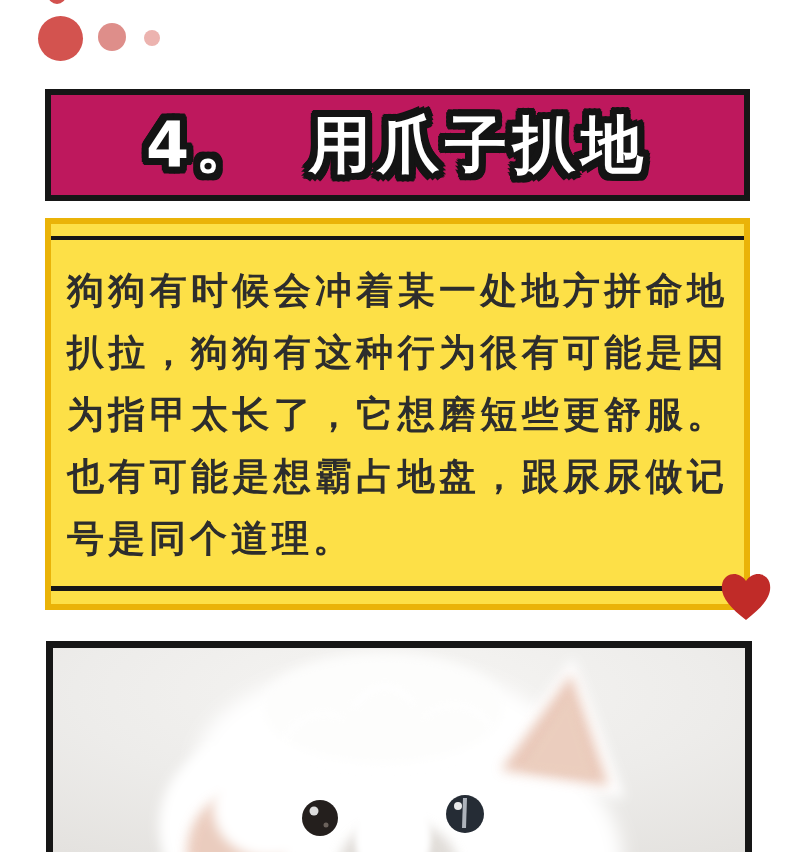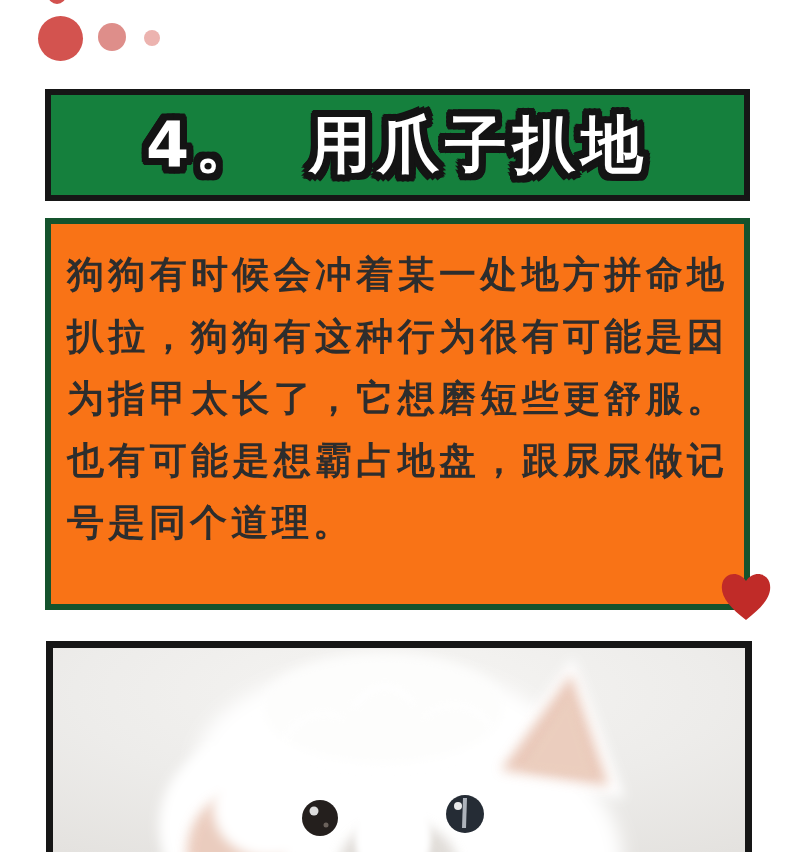--- a/index.html
+++ b/index.html
@@ -23,21 +23,21 @@
   .dot-2 { left: 98px; top: 23px; width: 28px; height: 28px; background: #de8e8a; }
   .dot-3 { left: 144px; top: 30px; width: 16px; height: 16px; background: #ecb3af; }
 
   
   .title-box {
     position: absolute;
     left: 45px; top: 89px;
     width: 705px; height: 112px;
     box-sizing: border-box;
     border: 6px solid #161616;
-    background: #15803d;
+    background: #be185d;
     display: flex;
     align-items: center;
     justify-content: center;
   }
   .title-line {
     font-size: 62px;
     font-weight: 900;
     letter-spacing: 6px;
     color: #ffffff;
     white-space: nowrap;
@@ -52,24 +52,24 @@
       -7px  4px 0 #141414,  7px  4px 0 #141414;
   }
   .title-num { margin-right: 46px; }
 
   
   .text-box {
     position: absolute;
     left: 45px; top: 218px;
     width: 705px; height: 392px;
     box-sizing: border-box;
-    border: 6px solid #14532d;
-    background: #f97316;
+    border: 6px solid #eab308;
+    background: #fde047;
     display: flex;
-    flex-direction: row;
+    flex-direction: column;
   }
   .band-top   { height: 12px; border-bottom: 4px solid #161616; flex: 0 0 auto; }
   .band-bottom{ height: 13px; border-top: 5px solid #161616; flex: 0 0 auto; }
   .body-paragraph {
     flex: 1 1 auto;
     margin: 0;
     padding: 20px 16px 0 16px;
     font-size: 37px;
     font-weight: bold;
     color: #2d2d2d;

